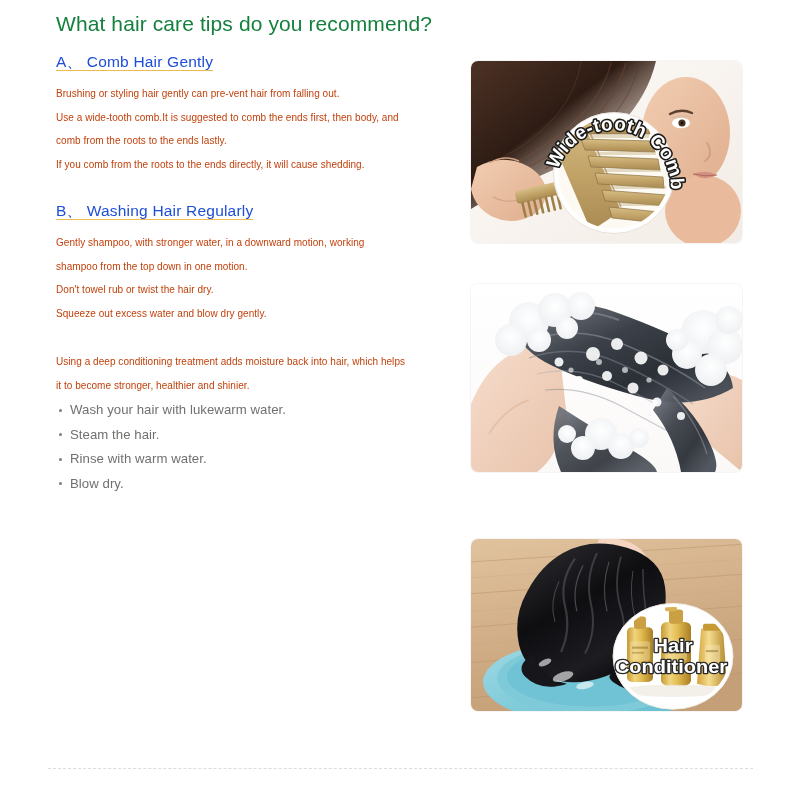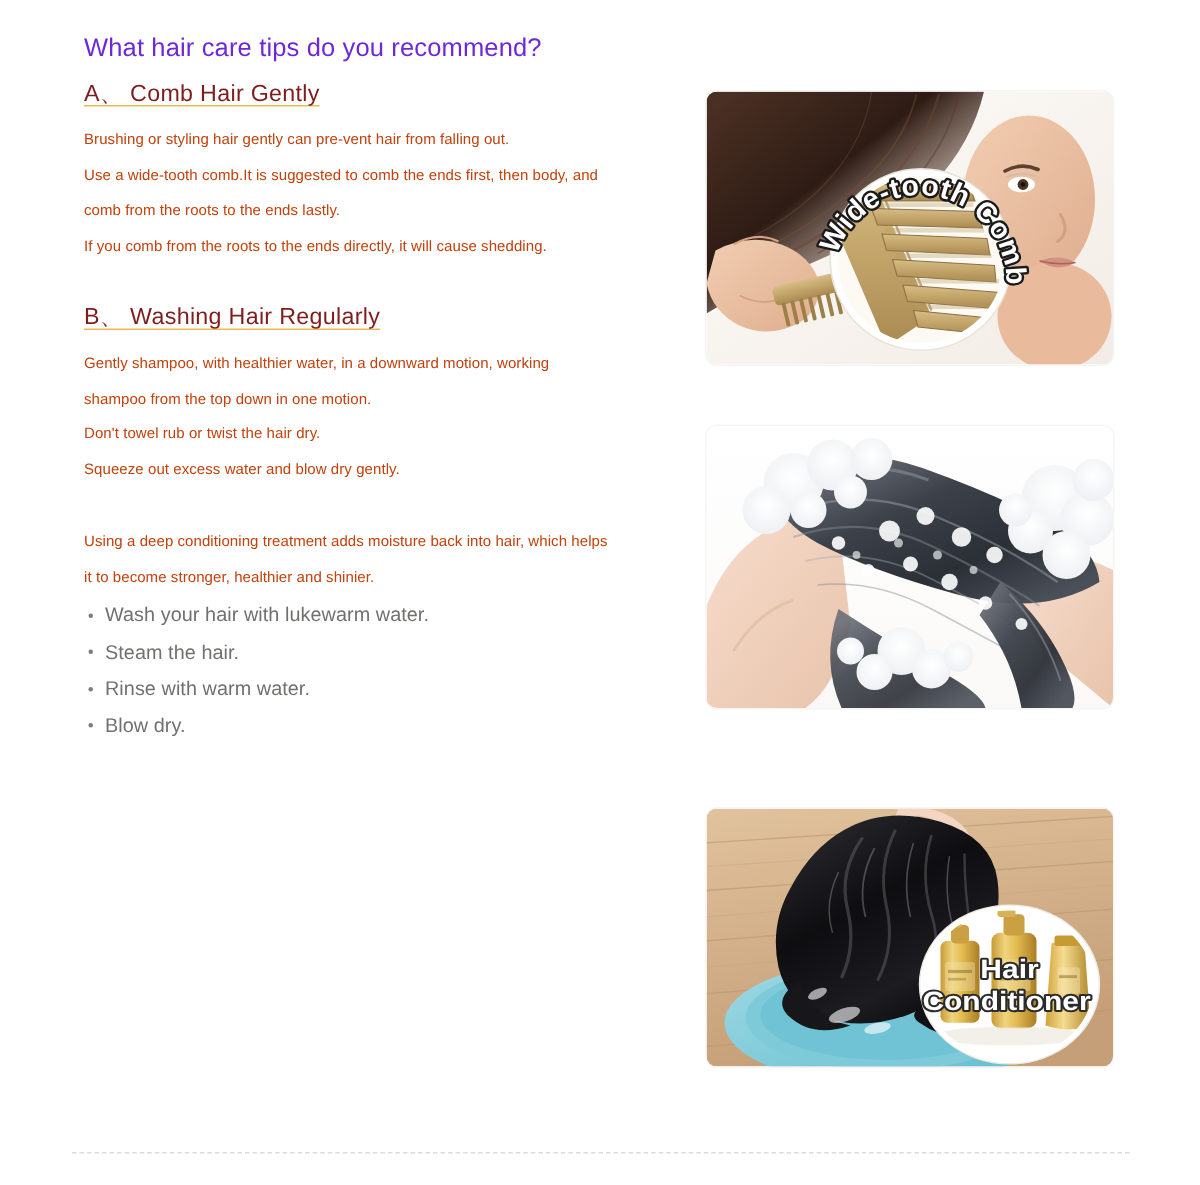--- a/index.html
+++ b/index.html
@@ -16,42 +16,42 @@
     position: relative;
     width: 800px;
     height: 790px;
     background: #ffffff;
   }
 
   
   .page-title {
     position: absolute;
     left: 56px;
-    top: 22px;
-    font-size: 17px;
-    color: #6d28d9;
+    top: 12px;
+    font-size: 21px;
+    color: #15803d;
     letter-spacing: 0.1px;
     white-space: nowrap;
   }
 
   
   .text-col {
     position: absolute;
     left: 56px;
     width: 350px;
     top: 52px;
   }
 
   .section { margin-bottom: 25px; }
   .section.sec-b { margin-top: 20px; }
   .section.sec-c { margin-top: 20px; }
 
   .sec-heading {
     font-size: 15.5px;
-    color: #7f1d1d;
+    color: #1d4ed8;
     text-decoration: underline;
     text-decoration-color: #e9bb52;
     text-underline-offset: 3px;
     text-decoration-thickness: 1px;
     display: inline-block;
     margin-bottom: 9px;
     letter-spacing: 0.2px;
     white-space: nowrap;
   }
 
@@ -120,21 +120,21 @@
 
     <div class="section sec-a">
       <div class="sec-heading">A、 Comb Hair Gently</div>
       <div class="body-line">Brushing or styling hair gently can pre-vent hair from falling out.</div>
       <div class="body-line">Use a wide-tooth comb.It is suggested to comb the ends first, then body, and comb from the roots to the ends lastly.</div>
       <div class="body-line">If you comb from the roots to the ends directly, it will cause shedding.</div>
     </div>
 
     <div class="section sec-b">
       <div class="sec-heading">B、 Washing Hair Regularly</div>
-      <div class="body-line">Gently shampoo, with healthier water, in a downward motion, working shampoo from the top down in one motion.</div>
+      <div class="body-line">Gently shampoo, with stronger water, in a downward motion, working shampoo from the top down in one motion.</div>
       <div class="body-line">Don't towel rub or twist the hair dry.</div>
       <div class="body-line">Squeeze out excess water and blow dry gently.</div>
     </div>
 
     <div class="section sec-c">
       <div class="body-line">Using a deep conditioning treatment adds moisture back into hair, which helps it to become stronger, healthier and shinier.</div>
       <ul class="bullets">
         <li>Wash your hair with lukewarm water.</li>
         <li>Steam the hair.</li>
         <li>Rinse with warm water.</li>

